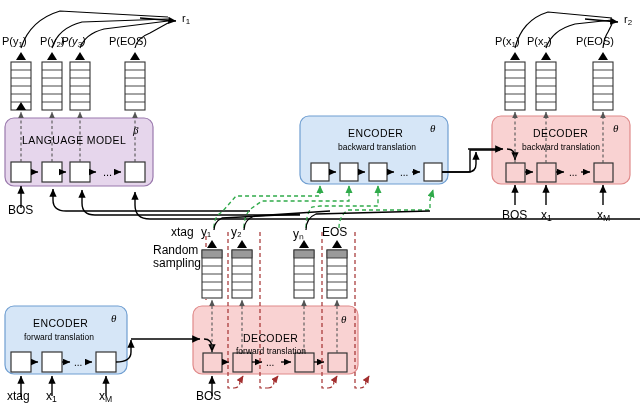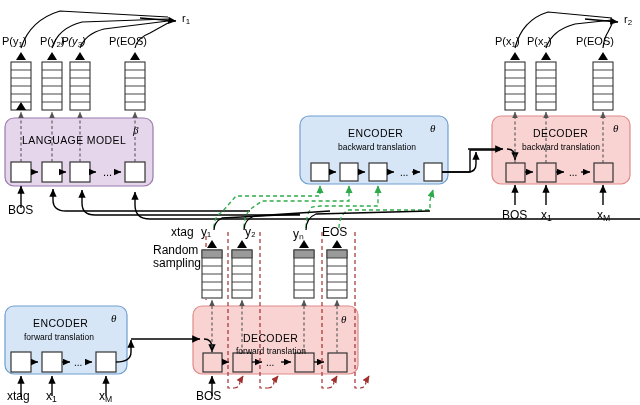--- a/index.html
+++ b/index.html
@@ -331,17 +331,17 @@
   <div class="lbl boxtitle" style="left:243px;top:332px;">DECODER</div>
   <div class="lbl boxsub" style="left:236px;top:346px;">forward translation</div>
   <div class="lbl greek" style="left:341px;top:313px;">θ</div>
   <div class="lbl lbl-small" style="left:196px;top:389px;">BOS</div>
 
   <div class="lbl lbl-small" style="left:153px;top:243px;">Random</div>
   <div class="lbl lbl-small" style="left:153px;top:256px;">sampling</div>
 
   <div class="lbl lbl-small" style="left:171px;top:225px;">xtag</div>
   <div class="lbl lbl-small" style="left:201px;top:225px;">y₁</div>
-  <div class="lbl lbl-small" style="left:245px;top:225px;">y₂</div>
+  <div class="lbl lbl-small" style="left:231px;top:225px;">y₂</div>
   <div class="lbl lbl-small" style="left:293px;top:225px;">yₙ</div>
   <div class="lbl lbl-small" style="left:322px;top:225px;">EOS</div>
 
 </div>
 
 </body></html>

